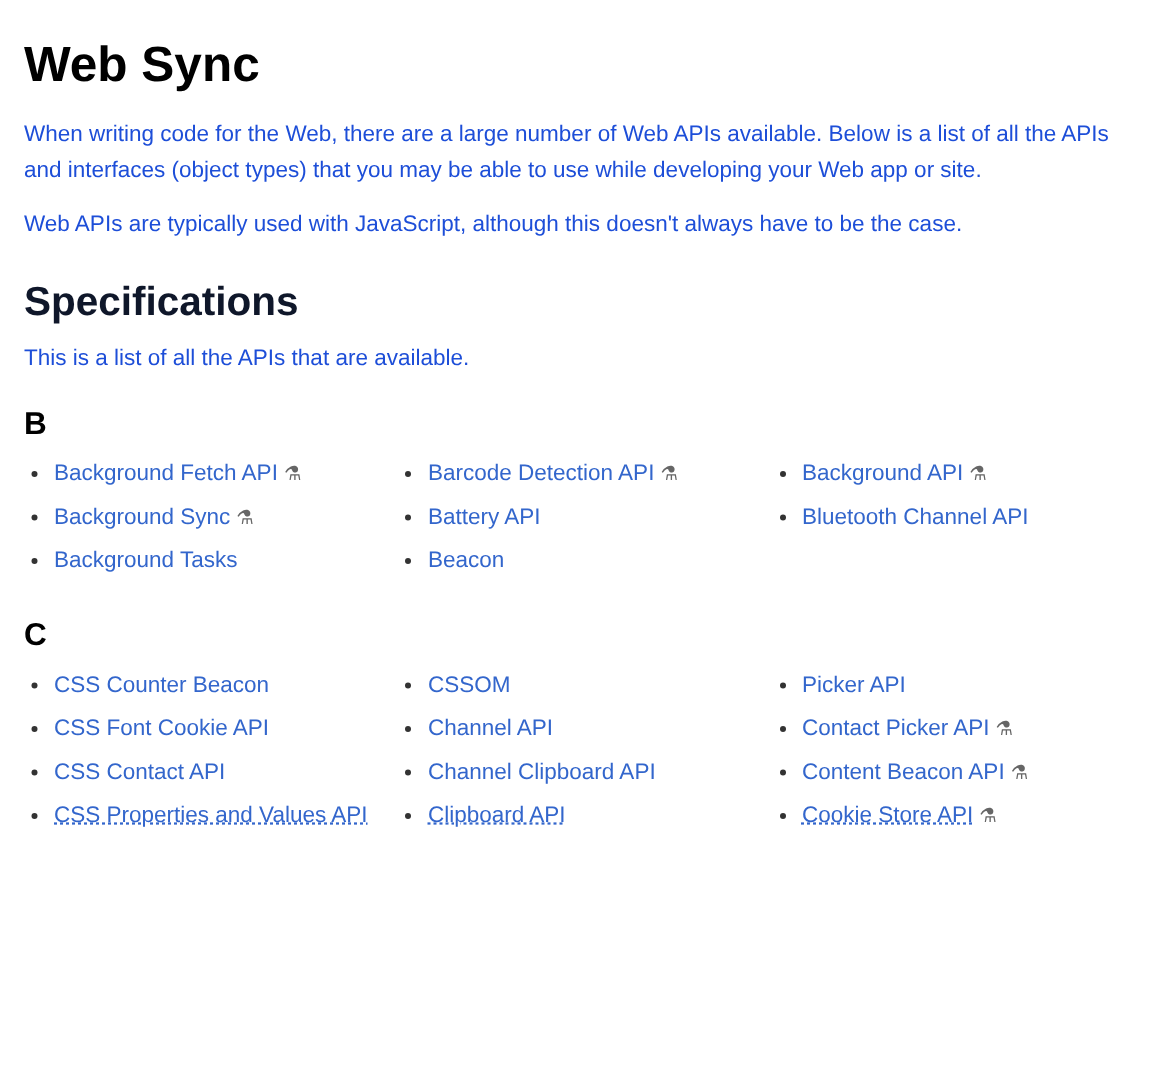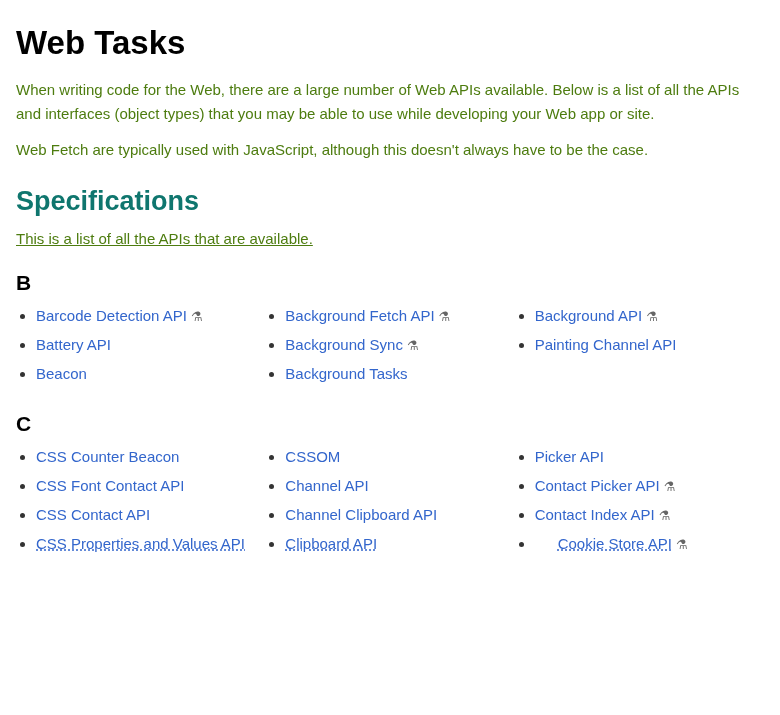--- a/index.html
+++ b/index.html
@@ -13,28 +13,28 @@
     }
     h1 {
       font-size: 2.2em;
       font-weight: bold;
       color: #000;
       margin-bottom: 16px;
     }
     h2 {
       font-size: 1.8em;
       font-weight: bold;
-      color: #0f766e;
+      color: #0f172a;
       margin-top: 24px;
       margin-bottom: 10px;
     }
     p {
       margin-bottom: 12px;
       line-height: 1.6;
-      color: #4d7c0f;
+      color: #1d4ed8;
     }
     a {
       color: #3366cc;
       text-decoration: none;
     }
     .section-letter {
       font-size: 1.4em;
       font-weight: bold;
       color: #000;
       margin-top: 20px;
@@ -61,78 +61,77 @@
       height: 16px;
       margin-left: 4px;
       vertical-align: middle;
       position: relative;
       top: -1px;
       color: #666;
       font-size: 13px;
     }
     .specs-desc {
       margin-bottom: 8px;
-      text-decoration: underline;
     }
   </style>
 </head>
 <body>
 
-<h1>Web Tasks</h1>
+<h1>Web Sync</h1>
 
 <p>When writing code for the Web, there are a large number of Web APIs available. Below is a list of all the APIs and interfaces (object types) that you may be able to use while developing your Web app or site.</p>
-<p>Web Fetch are typically used with JavaScript, although this doesn't always have to be the case.</p>
+<p>Web APIs are typically used with JavaScript, although this doesn't always have to be the case.</p>
 
 <h2>Specifications</h2>
 <p class="specs-desc">This is a list of all the APIs that are available.</p>
 
 <div id="sections-container">
     <div class="section-letter">B</div>
     <div class="api-grid">
       <div class="api-col">
         <ul>
+          <li><a href="#">Background Fetch API</a><span class="experimental-icon">⚗</span></li>
+          <li><a href="#">Background Sync</a><span class="experimental-icon">⚗</span></li>
+          <li><a href="#">Background Tasks</a></li>
+        </ul>
+      </div>
+      <div class="api-col">
+        <ul>
           <li><a href="#">Barcode Detection API</a><span class="experimental-icon">⚗</span></li>
           <li><a href="#">Battery API</a></li>
           <li><a href="#">Beacon</a></li>
         </ul>
       </div>
       <div class="api-col">
         <ul>
-          <li><a href="#">Background Fetch API</a><span class="experimental-icon">⚗</span></li>
-          <li><a href="#">Background Sync</a><span class="experimental-icon">⚗</span></li>
-          <li><a href="#">Background Tasks</a></li>
-        </ul>
-      </div>
-      <div class="api-col">
-        <ul>
           <li><a href="#">Background API</a><span class="experimental-icon">⚗</span></li>
-          <li><a href="#">Painting Channel API</a></li>
+          <li><a href="#">Bluetooth Channel API</a></li>
         </ul>
       </div>
     </div>
     <div class="section-letter">C</div>
     <div class="api-grid">
       <div class="api-col">
         <ul>
           <li><a href="#">CSS Counter Beacon</a></li>
-          <li><a href="#">CSS Font Contact API</a></li>
+          <li><a href="#">CSS Font Cookie API</a></li>
           <li><a href="#">CSS Contact API</a></li>
           <li><a href="#" style="text-decoration: underline dotted;">CSS Properties and Values API</a></li>
         </ul>
       </div>
       <div class="api-col">
         <ul>
           <li><a href="#">CSSOM</a></li>
           <li><a href="#">Channel API</a></li>
           <li><a href="#">Channel Clipboard API</a></li>
           <li><a href="#" style="text-decoration: underline dotted;">Clipboard API</a></li>
         </ul>
       </div>
       <div class="api-col">
         <ul>
           <li><a href="#">Picker API</a></li>
           <li><a href="#">Contact Picker API</a><span class="experimental-icon">⚗</span></li>
-          <li><a href="#">Contact Index API</a><span class="experimental-icon">⚗</span></li>
-          <li><a href="#" style="text-decoration: underline dotted; margin-left: 23px;">Cookie Store API</a><span class="experimental-icon">⚗</span></li>
+          <li><a href="#">Content Beacon API</a><span class="experimental-icon">⚗</span></li>
+          <li><a href="#" style="text-decoration: underline dotted;">Cookie Store API</a><span class="experimental-icon">⚗</span></li>
         </ul>
       </div>
     </div>
   </div>
 
 </body></html>

